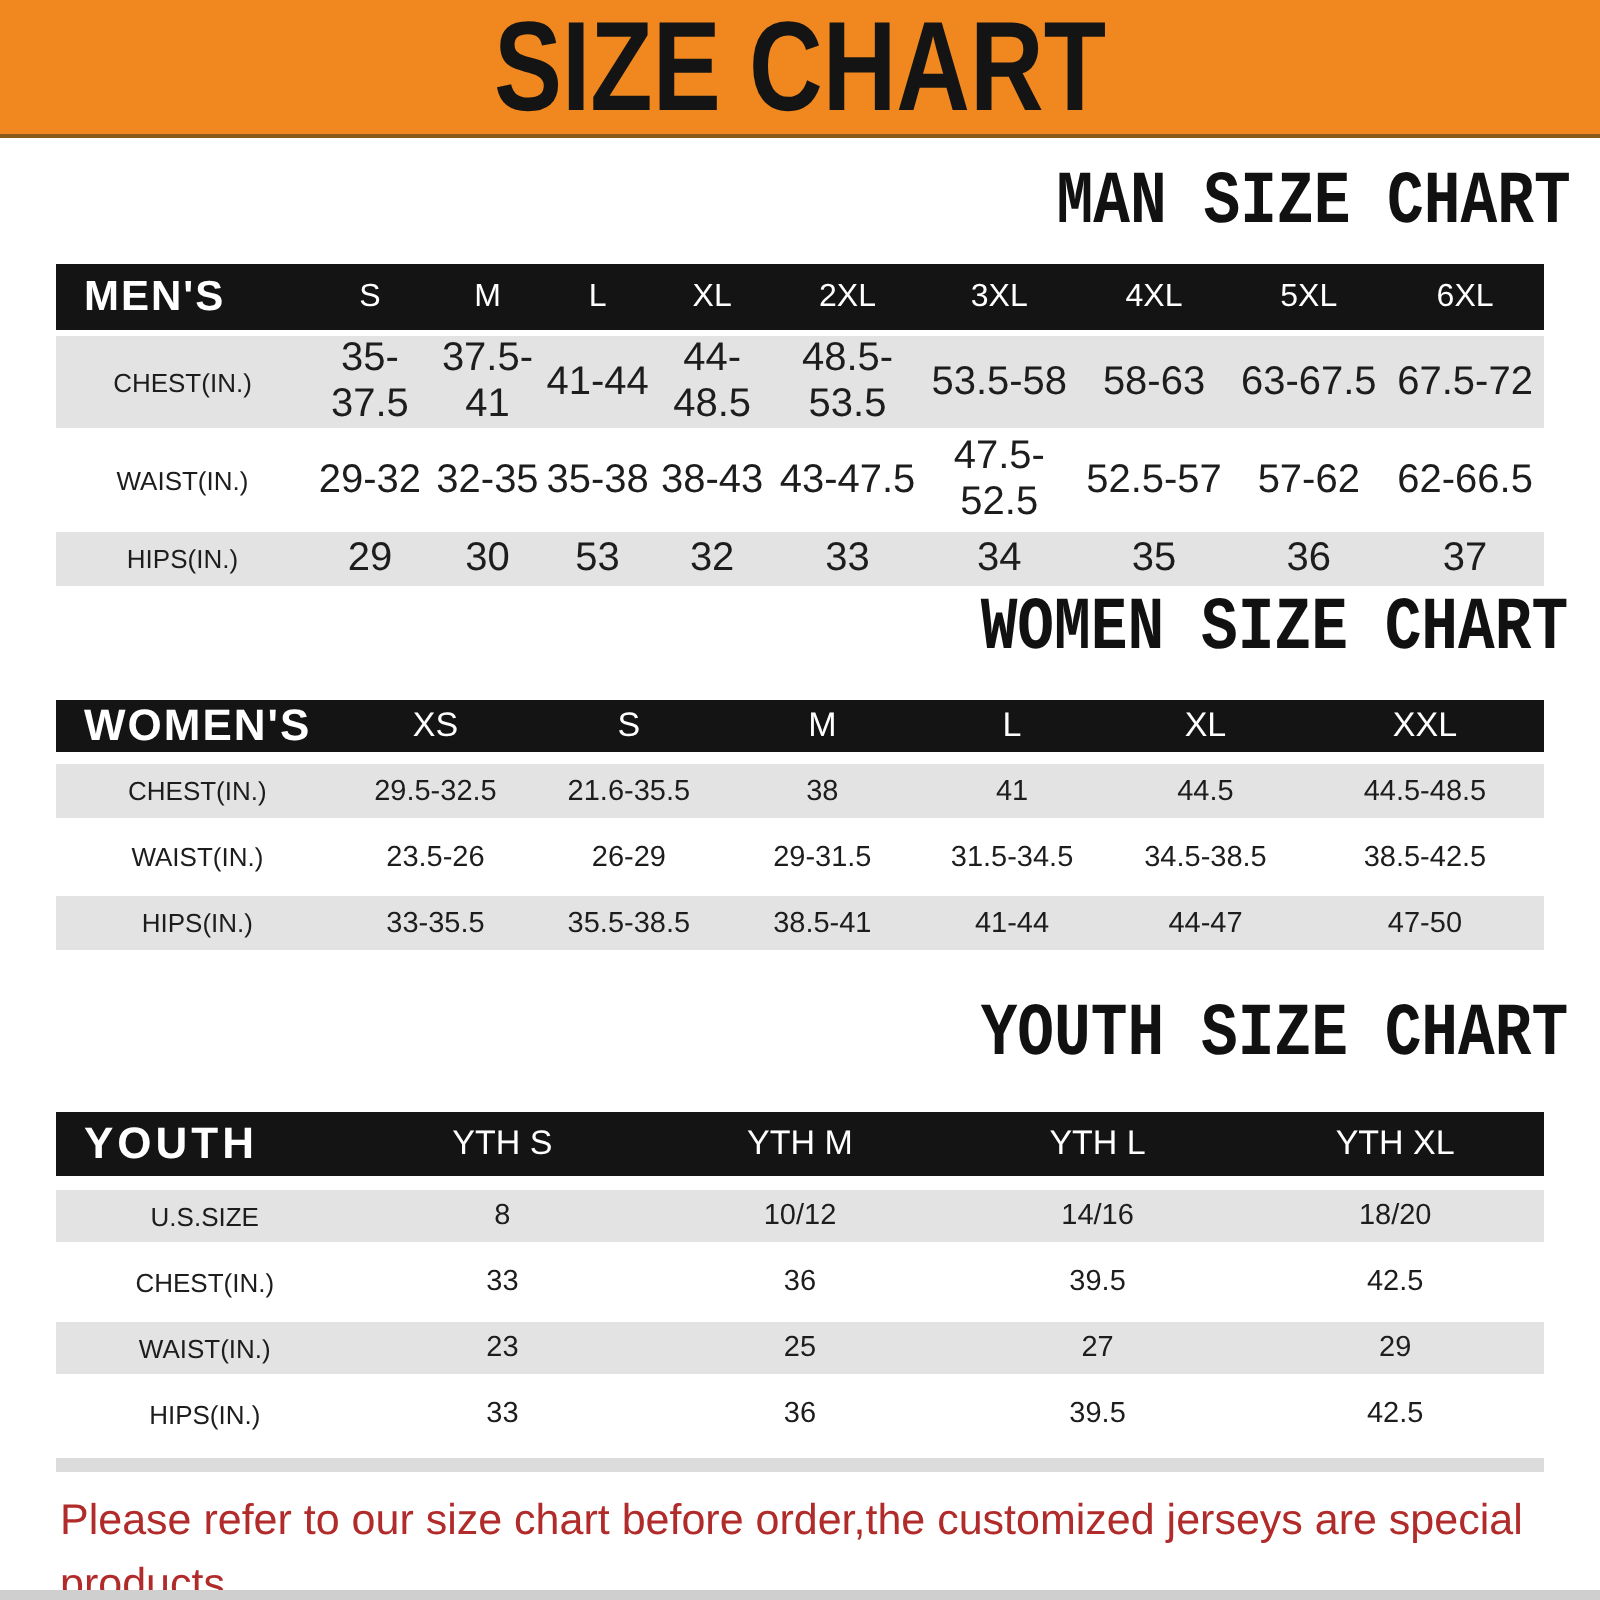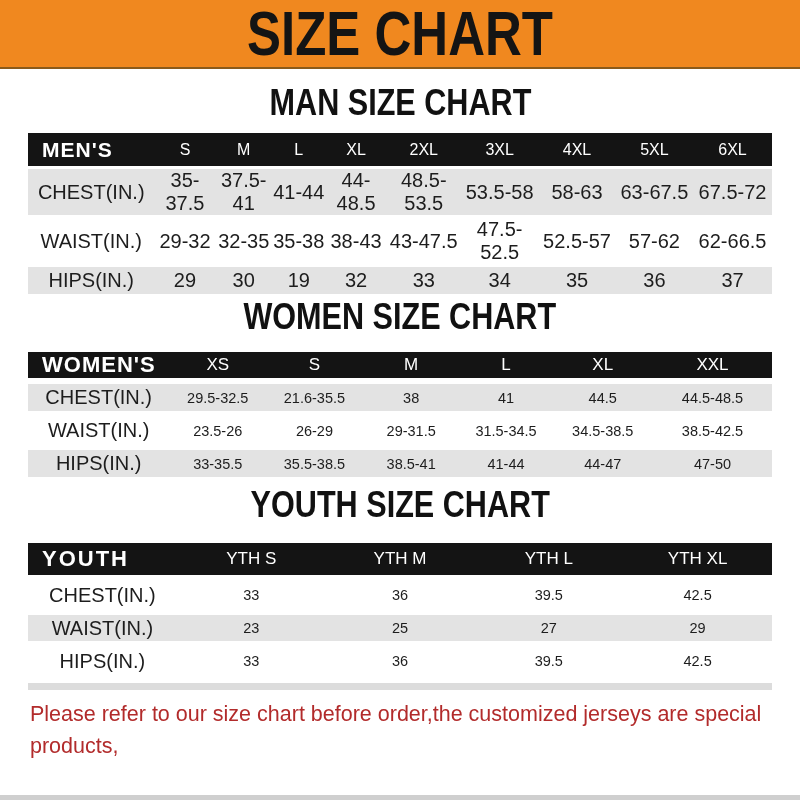--- a/index.html
+++ b/index.html
@@ -20,30 +20,30 @@
   }
   .banner-title {
     display:inline-block;
     font-size:60px; font-weight:700; color:#141414;
     transform:scale(0.85,1.06);
     letter-spacing:0px;
     white-space:nowrap;
   }
 
   
-  .heading { text-align:center; }
+  .heading { text-align:right;font-family:Liberation Mono, monospace; }
   .heading-text {
     display:inline-block;
     font-size:34px; font-weight:700; color:#111;
     transform:scale(0.9,1.1);
     white-space:nowrap;
   }
   .h-man   { margin-top:14px; }
   .h-women { }
-  .h-youth { margin-top:2px; }
+  .h-youth { margin-top:18px; }
 
   
   table {
     width:744px;
     margin:8px auto 0;
     border-collapse:separate;
     table-layout:fixed;
   }
   .men   { border-spacing:0 3px; }
   .women { border-spacing:0 6px; margin-top:10px; }
@@ -64,21 +64,21 @@
   td {
     text-align:center;
     font-size:14.5px;
     color:var(--text-dark,#1D1D1D);
     background:#ffffff;
   }
   .men td   { height:27px; font-size:20px; }
   .women td { height:27px; }
   .youth td { height:26px; }
   tr.g td { background:var(--row-gray,#E3E3E3); }
-  td.lbl { font-size:20px; }
+  td.lbl { font-size:13px; }
 
   
   .strip {
     width:744px; height:7px; margin:2px auto 0;
     background:#DCDCDC;
   }
 
   
   .footer {
     margin:8px 0 0 30px;
@@ -151,21 +151,21 @@
       <td>43-47.5</td>
       <td>47.5-52.5</td>
       <td>52.5-57</td>
       <td>57-62</td>
       <td>62-66.5</td>
     </tr>
     <tr class="g">
       <td class="lbl">HIPS(IN.)</td>
       <td>29</td>
       <td>30</td>
-      <td>19</td>
+      <td>53</td>
       <td>32</td>
       <td>33</td>
       <td>34</td>
       <td>35</td>
       <td>36</td>
       <td>37</td>
     </tr>
   </tbody>
 </table>
 
@@ -240,20 +240,27 @@
   <thead>
     <tr>
       <th class="ttl">YOUTH</th>
       <th>YTH S</th>
       <th>YTH M</th>
       <th>YTH L</th>
       <th>YTH XL</th>
     </tr>
   </thead>
   <tbody>
+    <tr class="g">
+      <td class="lbl">U.S.SIZE</td>
+      <td>8</td>
+      <td>10/12</td>
+      <td>14/16</td>
+      <td>18/20</td>
+    </tr>
     <tr>
       <td class="lbl">CHEST(IN.)</td>
       <td>33</td>
       <td>36</td>
       <td>39.5</td>
       <td>42.5</td>
     </tr>
     <tr class="g">
       <td class="lbl">WAIST(IN.)</td>
       <td>23</td>

